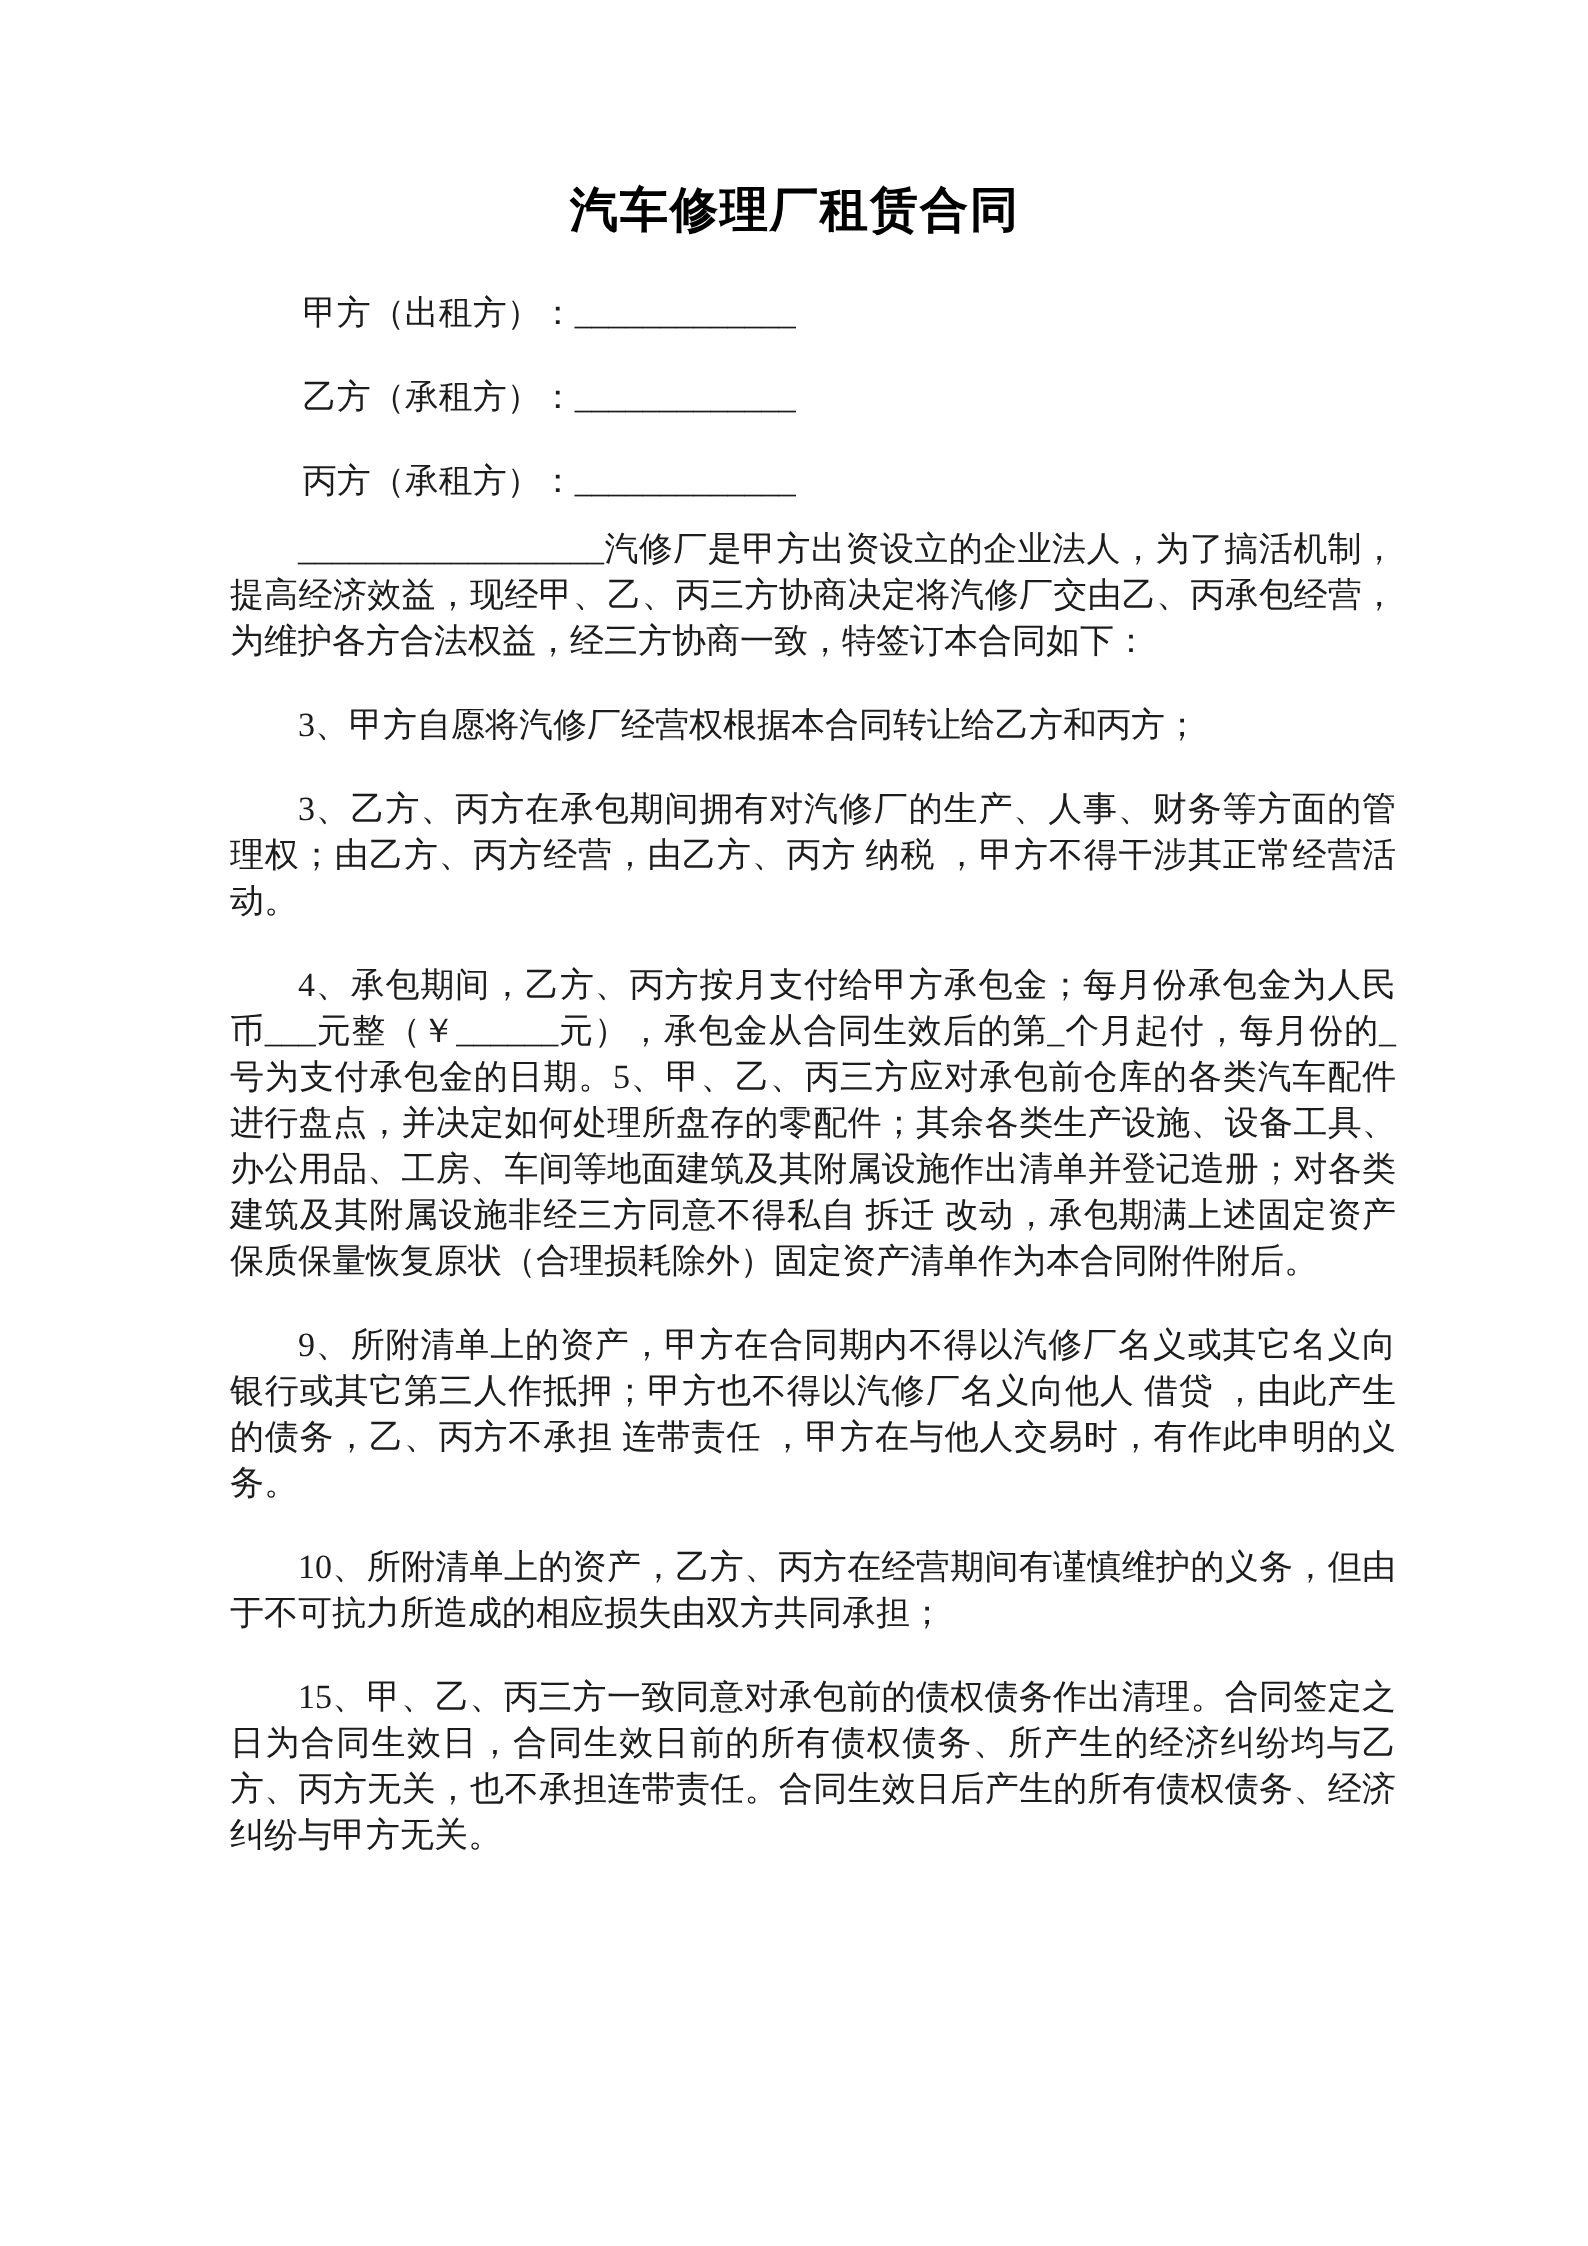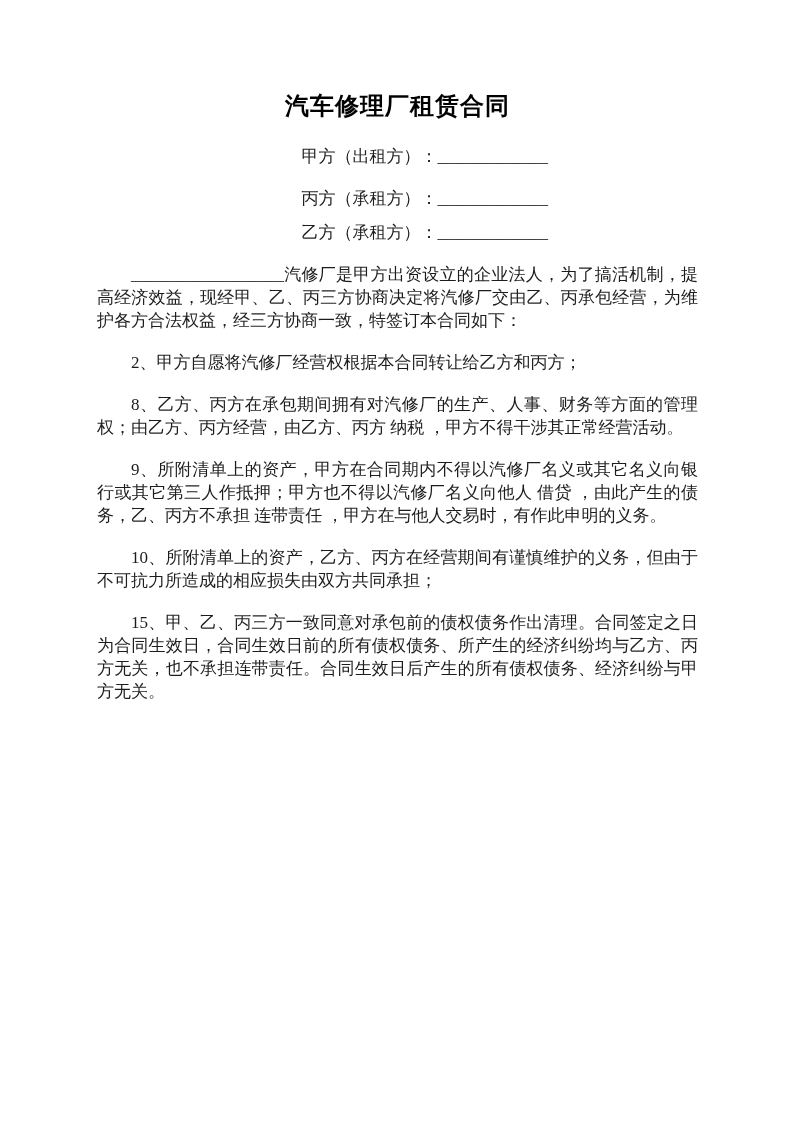--- a/index.html
+++ b/index.html
@@ -26,52 +26,52 @@
     line-height: 28px;
     font-weight: bold;
     letter-spacing: 1px;
     text-align: center;
     color: #000000;
   }
   .party-line {
     margin: 0 0 19px 0;
     text-indent: 3.2em;
     white-space: nowrap;
-    text-align: center;
   }
   .party-line.last {
     margin-bottom: 11px;
   }
   .para {
-    margin: 0 0 19px 0;
+    margin: 0 0 19px 18px;
     text-indent: 2em;
     text-align: justify;
     word-break: break-all;
   }
 </style>
 </head>
 <body>
 
 <div class="page">
 
   <h1 class="doc-title">汽车修理厂租赁合同</h1>
 
   <div class="party-line">甲方（出租方）：_____________</div>
 
+  <div class="party-line">乙方（承租方）：_____________</div>
+
   <div class="party-line last">丙方（承租方）：_____________</div>
-
-  <div class="party-line">乙方（承租方）：_____________</div>
 
   <p class="para">__________________汽修厂是甲方出资设立的企业法人，为了搞活机制，提高经济效益，现经甲、乙、丙三方协商决定将汽修厂交由乙、丙承包经营，为维护各方合法权益，经三方协商一致，特签订本合同如下：</p>
 
 
-  <p class="para">2、甲方自愿将汽修厂经营权根据本合同转让给乙方和丙方；</p>
+  <p class="para">3、甲方自愿将汽修厂经营权根据本合同转让给乙方和丙方；</p>
 
-  <p class="para">8、乙方、丙方在承包期间拥有对汽修厂的生产、人事、财务等方面的管理权；由乙方、丙方经营，由乙方、丙方 纳税 ，甲方不得干涉其正常经营活动。</p>
+  <p class="para">3、乙方、丙方在承包期间拥有对汽修厂的生产、人事、财务等方面的管理权；由乙方、丙方经营，由乙方、丙方 纳税 ，甲方不得干涉其正常经营活动。</p>
 
+  <p class="para">4、承包期间，乙方、丙方按月支付给甲方承包金；每月份承包金为人民币___元整（￥______元），承包金从合同生效后的第_个月起付，每月份的_号为支付承包金的日期。5、甲、乙、丙三方应对承包前仓库的各类汽车配件进行盘点，并决定如何处理所盘存的零配件；其余各类生产设施、设备工具、办公用品、工房、车间等地面建筑及其附属设施作出清单并登记造册；对各类建筑及其附属设施非经三方同意不得私自 拆迁 改动，承包期满上述固定资产保质保量恢复原状（合理损耗除外）固定资产清单作为本合同附件附后。</p>
 
   <p class="para">9、所附清单上的资产，甲方在合同期内不得以汽修厂名义或其它名义向银行或其它第三人作抵押；甲方也不得以汽修厂名义向他人 借贷 ，由此产生的债务，乙、丙方不承担 连带责任 ，甲方在与他人交易时，有作此申明的义务。</p>
 
   <p class="para">10、所附清单上的资产，乙方、丙方在经营期间有谨慎维护的义务，但由于不可抗力所造成的相应损失由双方共同承担；</p>
 
 
   <p class="para">15、甲、乙、丙三方一致同意对承包前的债权债务作出清理。合同签定之日为合同生效日，合同生效日前的所有债权债务、所产生的经济纠纷均与乙方、丙方无关，也不承担连带责任。合同生效日后产生的所有债权债务、经济纠纷与甲方无关。</p>
 
 
 </div>

